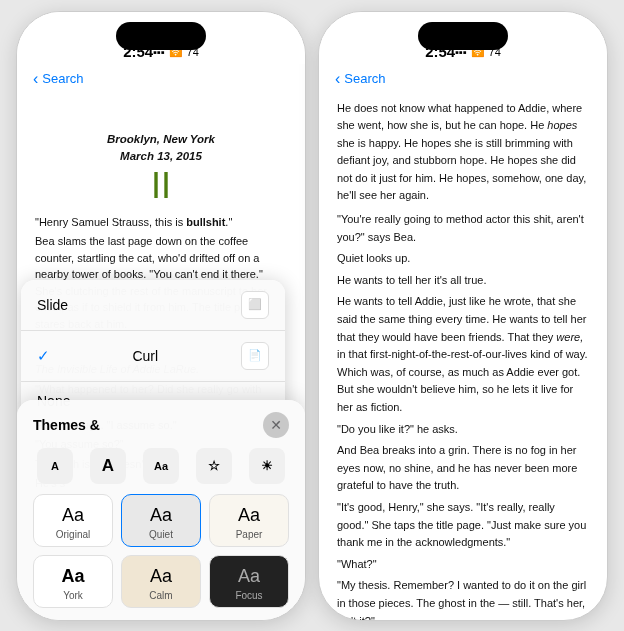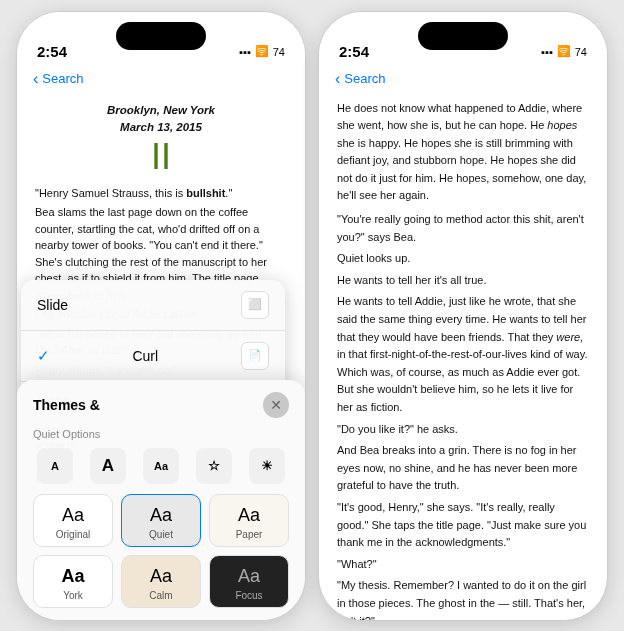--- a/index.html
+++ b/index.html
@@ -26,21 +26,21 @@
       position: relative;
       border: 1px solid #ccc;
       box-shadow: 0 4px 20px rgba(0,0,0,0.15);
     }
     
     .status-bar {
       height: 52px;
       background: #fff;
       display: flex;
       align-items: center;
-      justify-content: space-between;
+      justify-content: center;
       padding: 28px 20px 0 20px;
       position: relative;
       z-index: 10;
     }
     .status-bar .time {
       font-size: 15px;
       font-weight: 600;
       color: #000;
     }
     .status-icons {
@@ -100,21 +100,21 @@
       font-size: 36px;
       font-weight: 300;
       color: #4d7c0f;
       line-height: 1.1;
     }
     .book-text p {
       margin-bottom: 3px;
       font-size: 11px;
       line-height: 1.5;
     }
-    .italic { font-style: italic; }
+    .italic { font-style: italic; margin-top: 29px; }
     .bold { font-weight: 700; }
 
     
     .slide-menu {
       position: absolute;
       bottom: 200px;
       left: 4px;
       right: 20px;
       background: rgba(250,250,250,0.98);
       border-radius: 14px;
@@ -314,21 +314,20 @@
         <span>None</span>
         <div style="width:28px"></div>
       </div>
     </div>
 
     <div class="themes-overlay">
       <div class="themes-header">
         <span class="themes-title">Themes &amp;</span>
         <div class="close-btn">✕</div>
       </div>
-      <div class="themes-subtitle">Quiet Options</div>
 
       <div class="toolbar-row">
         <div class="toolbar-btn small-a">A</div>
         <div class="toolbar-btn large-a">A</div>
         <div class="toolbar-btn" style="font-size:11px;">Aa</div>
         <div class="toolbar-btn">☆</div>
         <div class="toolbar-btn">☀</div>
       </div>
 
       <div class="theme-grid">

